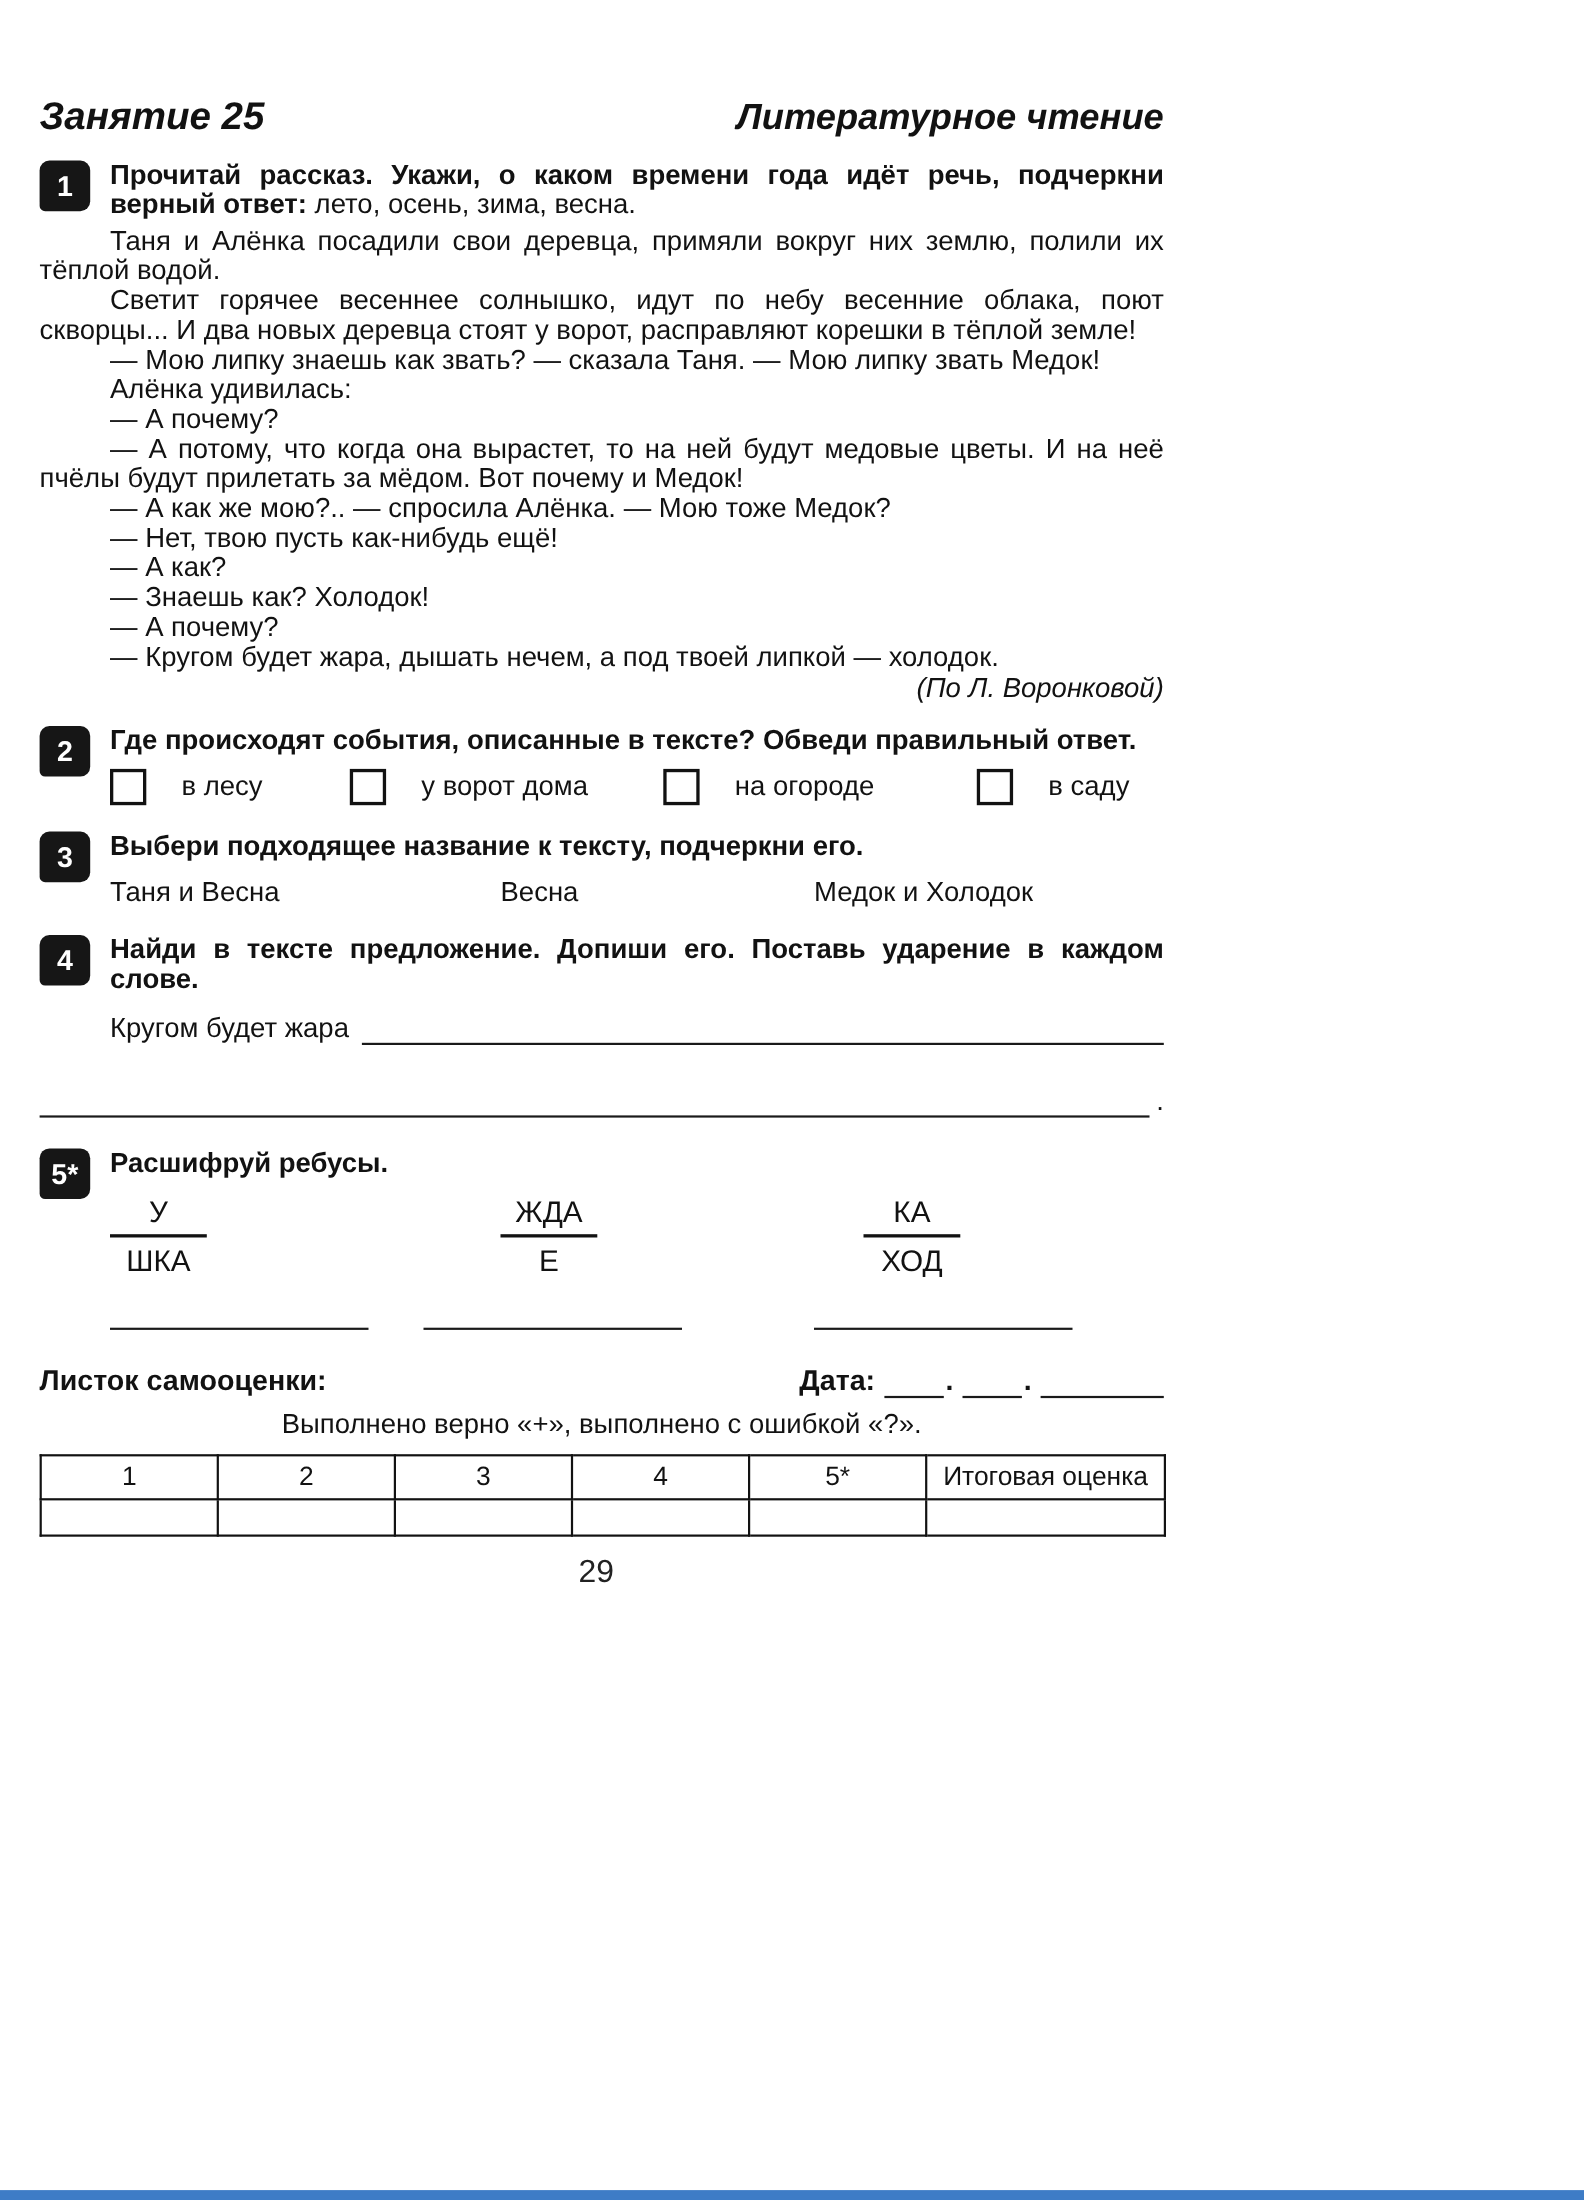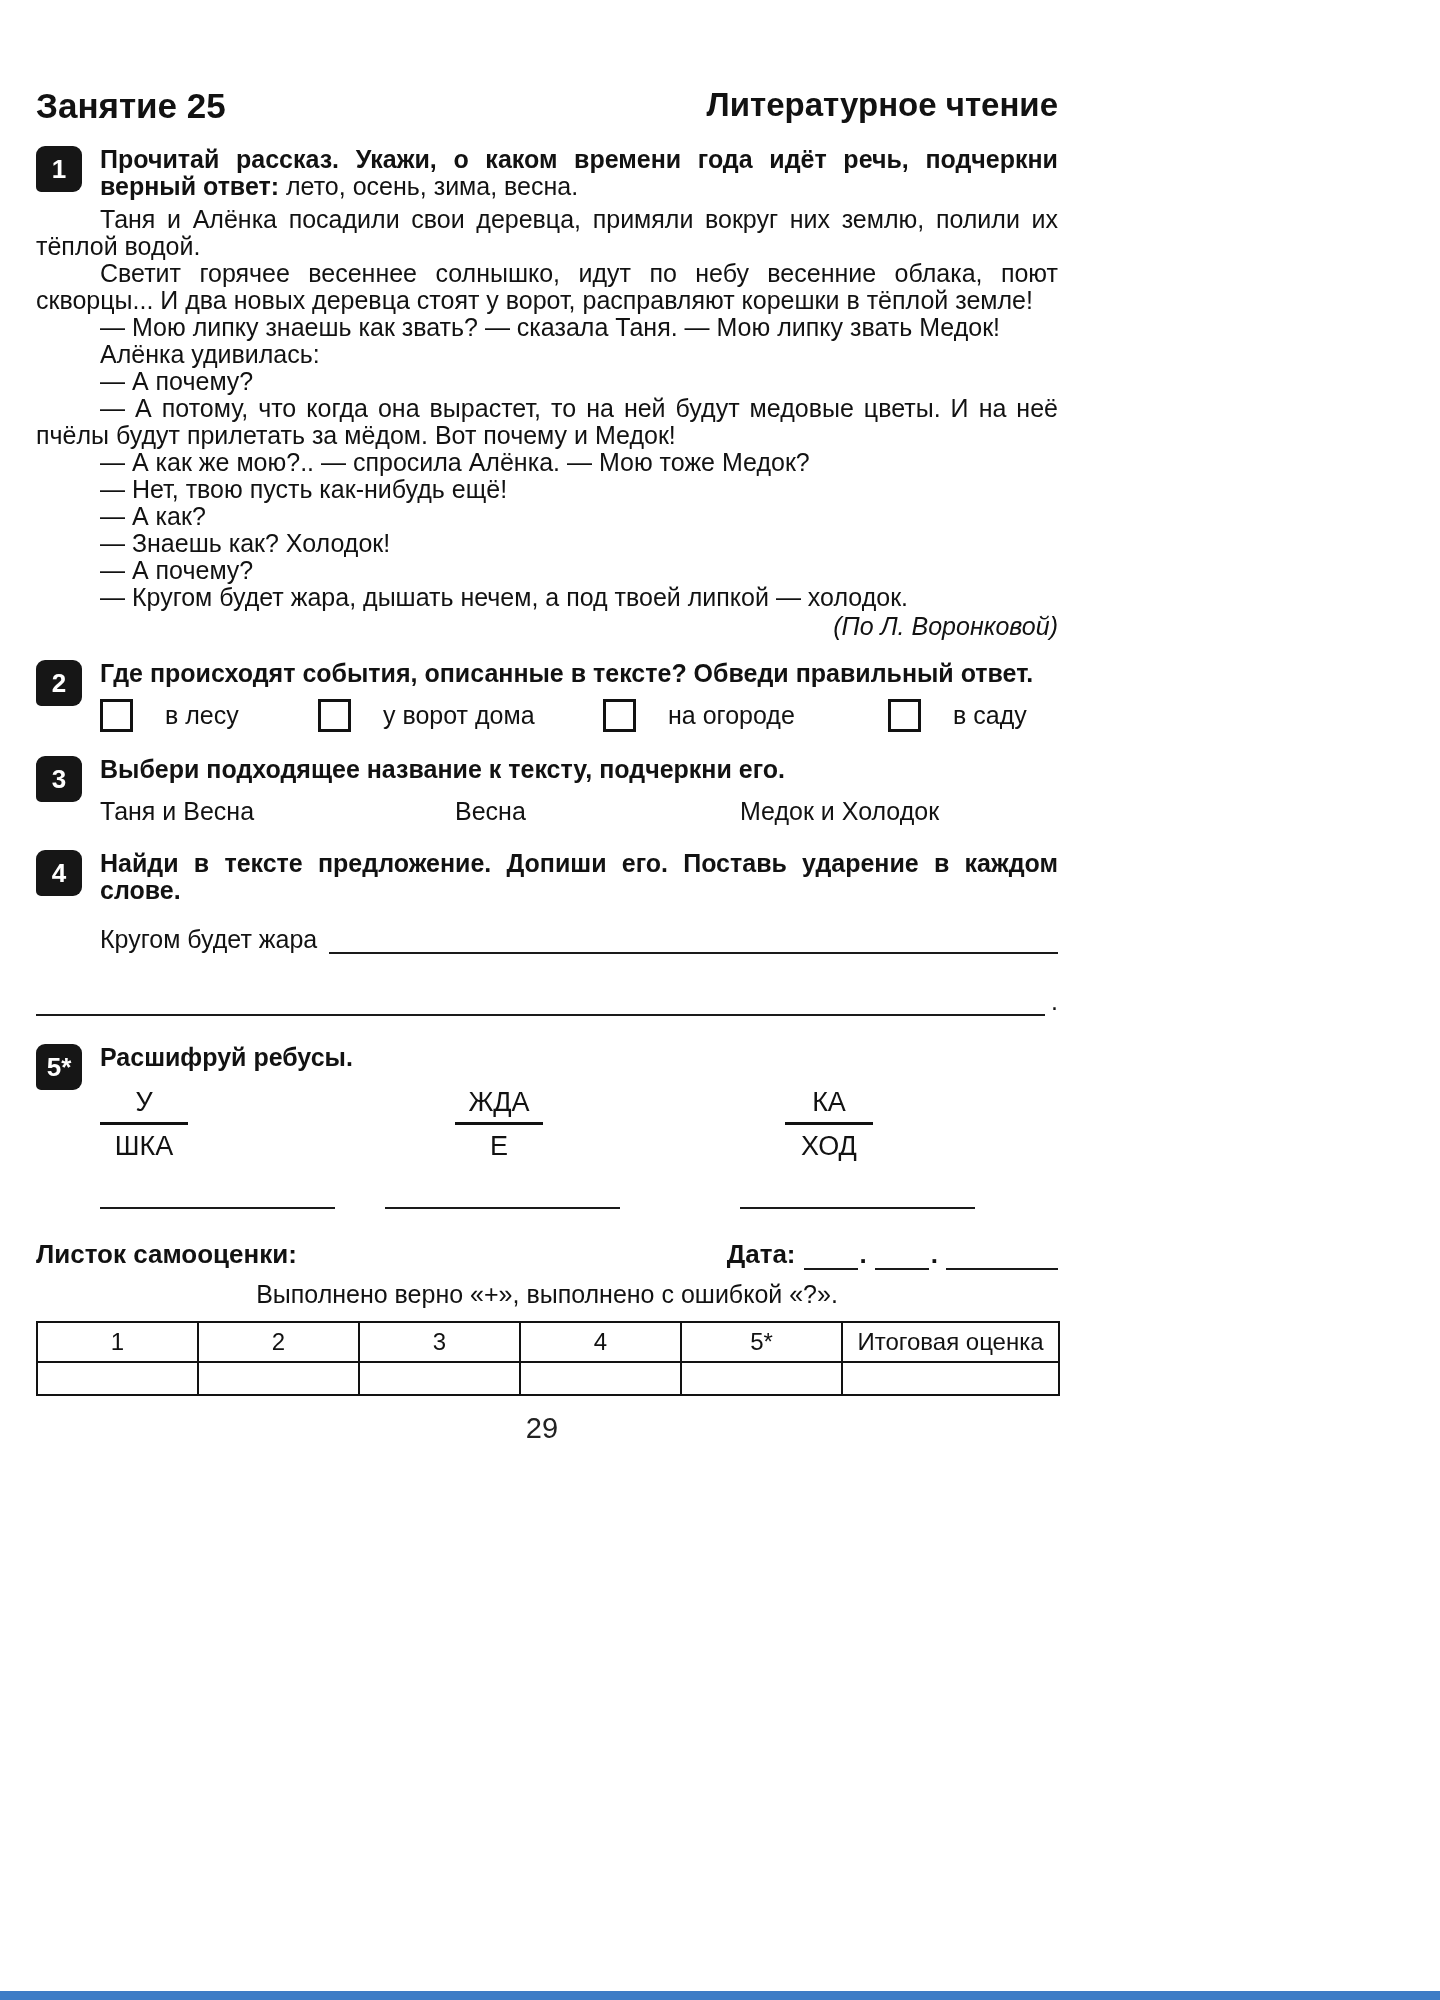--- a/index.html
+++ b/index.html
@@ -7,21 +7,21 @@
   body {
     background:#ffffff;
     color:#121212;
     font-family:"Liberation Sans", sans-serif;
     position:relative;
     overflow:hidden;
   }
   .page { width:1022px; margin-left:36px; padding-top:86px; }
 
   
-  .hdr { display:flex; justify-content:space-between; align-items:flex-start; }
+  .hdr { display:flex; justify-content:space-between; align-items:center;font-style:italic; }
   .lesson { font-size:35px; font-weight:bold; }
   .subject { font-size:33px; font-weight:bold; }
 
   
   .task { display:flex; align-items:flex-start; }
   .badge {
     flex:0 0 46px; width:46px; height:46px;
     background:#161616; color:#fff;
     border-radius:9px 9px 9px 5px;
     display:flex; align-items:center; justify-content:center;
@@ -46,21 +46,21 @@
   .opt-row { display:grid; grid-template-columns:218px 285px 285px 1fr; margin-top:12px; align-items:center; }
   .opt { display:flex; align-items:center; }
   .cb { width:33px; height:33px; border:3px solid #121212; background:#fff; flex:0 0 33px; }
   .opt-label { margin-left:32px; font-size:25px; white-space:nowrap; }
 
   
   .title-row { display:grid; grid-template-columns:355px 285px 1fr; margin-top:14px; font-size:25px; }
   .title-row span { white-space:nowrap; }
 
   
-  .fill-line { display:flex; align-items:flex-end; margin-top:12px; font-size:25px; height:38px; }
+  .fill-line { display:flex; align-items:center; margin-top:12px; font-size:25px; height:38px; }
   .blank { border-bottom:2px solid #1a1a1a; display:inline-block; }
   .grow { flex:1; margin-left:12px; height:30px; }
   .full-line { display:flex; align-items:flex-end; margin-top:24px; font-size:25px; height:38px; }
   .full-line .grow { margin-left:0; margin-right:6px; }
 
   
   .rebus-row { display:grid; grid-template-columns:355px 330px 1fr; margin-top:16px; }
   .rebus { display:inline-flex; flex-direction:column; align-items:center; font-size:27px; line-height:30px; }
   .rtop { padding-bottom:5px; }
   .rbar { width:88px; height:0; border-top:3px solid #121212; }

